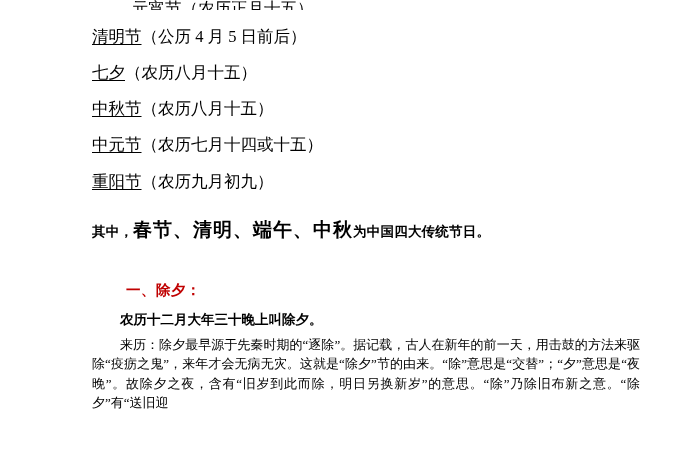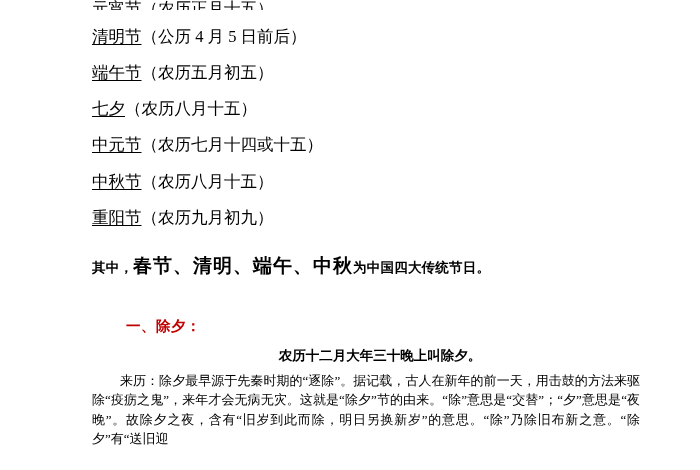--- a/index.html
+++ b/index.html
@@ -22,20 +22,21 @@
     padding: 0 60px 0 92px;
   }
   .festival-line {
     font-size: 16.5px;
     line-height: 1.1;
     margin: 0 0 18px 0;
     white-space: nowrap;
   }
   .festival-line:first-child {
     margin-top: 0;
+    margin-left: 40px;
   }
   .fest-name {
     text-decoration: underline;
     text-underline-offset: 2px;
   }
   .fest-rest {
     text-decoration: none;
   }
   .clip-top {
     margin-top: -10px;
@@ -64,21 +65,20 @@
     font-size: 14.5px;
     margin: 38px 0 0 34px;
     letter-spacing: 0.5px;
   }
   .body-first {
     font-size: 13.5px;
     line-height: 1.55;
     margin: 10px 0 0 0;
     text-indent: 28px;
     font-weight: bold;
-    text-align: center;
   }
   .body-para {
     font-size: 13px;
     line-height: 1.5;
     margin: 4px 0 12px 0;
     text-indent: 28px;
     text-align: justify;
   }
 </style>
 </head>
@@ -87,34 +87,31 @@
 <div class="page">
 
   <div class="festival-line clip-top">
     <span class="fest-name">元宵节</span><span class="fest-rest">（农历正月十五）</span>
   </div>
 
   <div class="festival-line">
     <span class="fest-name">清明节</span><span class="fest-rest">（公历 4 月 5 日前后）</span>
   </div>
 
-  <div class="festival-line">
-    <span class="fest-name">端午节</span><span class="fest-rest">（农历五月初五）</span>
-  </div>
 
   <div class="festival-line">
     <span class="fest-name">七夕</span><span class="fest-rest">（农历八月十五）</span>
   </div>
 
   <div class="festival-line">
-    <span class="fest-name">中元节</span><span class="fest-rest">（农历七月十四或十五）</span>
+    <span class="fest-name">中秋节</span><span class="fest-rest">（农历八月十五）</span>
   </div>
 
   <div class="festival-line">
-    <span class="fest-name">中秋节</span><span class="fest-rest">（农历八月十五）</span>
+    <span class="fest-name">中元节</span><span class="fest-rest">（农历七月十四或十五）</span>
   </div>
 
   <div class="festival-line">
     <span class="fest-name">重阳节</span><span class="fest-rest">（农历九月初九）</span>
   </div>
 
 
   <div class="summary-line">
     <span class="plain">其中，</span><span class="big">春节、清明、端午、中秋</span><span class="plain">为中国四大传统节日。</span>
   </div>

